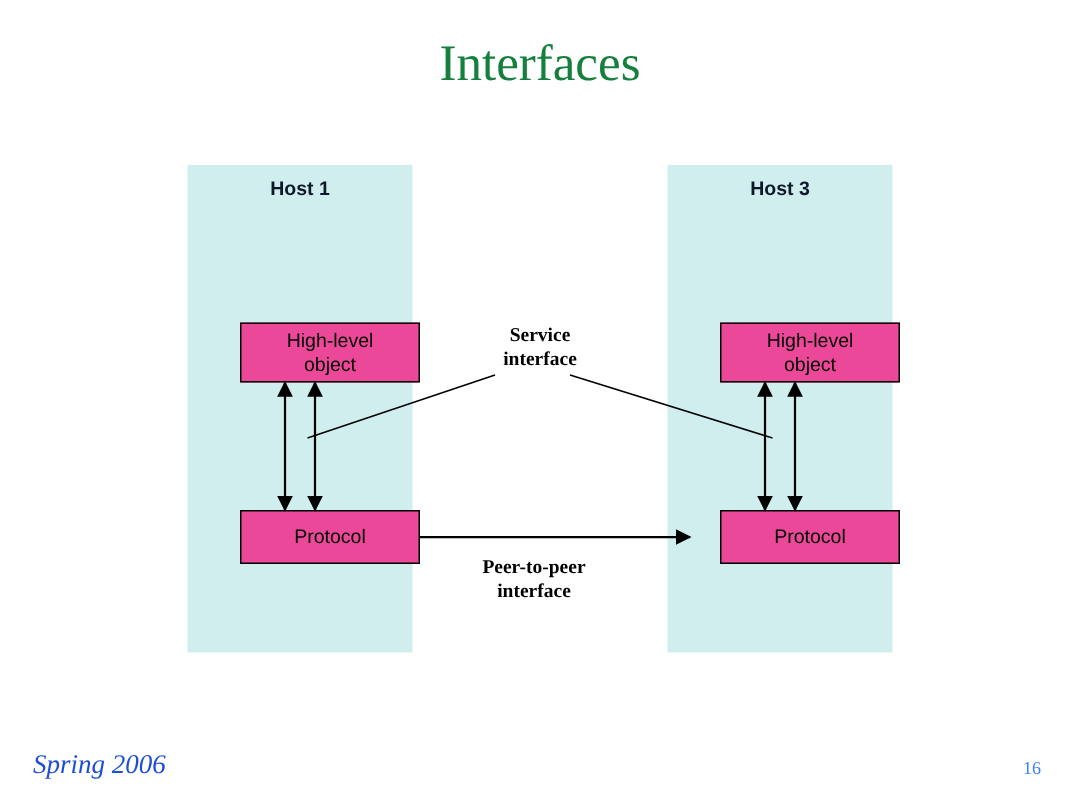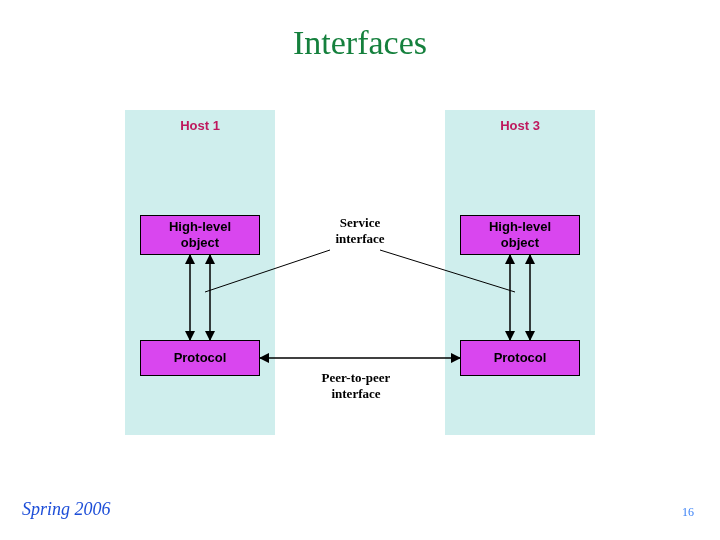--- a/index.html
+++ b/index.html
@@ -67,39 +67,40 @@
 
   .host-label {
     position: absolute;
     top: 8px;
     left: 0;
     width: 100%;
     text-align: center;
     font-family: Arial, Helvetica, sans-serif;
     font-size: 13px;
     font-weight: bold;
-    color: #be185d;
+    color: #0f172a;
   }
 
   
   .box {
     position: absolute;
-    background: #d946ef;
+    background: #ec4899;
     border: 1.5px solid #000;
     font-family: Arial, Helvetica, sans-serif;
     font-size: 13px;
-    font-weight: bold;
+    font-weight: normal;
     color: #000;
     display: flex;
     align-items: center;
     justify-content: center;
     text-align: center;
     line-height: 1.25;
     box-sizing: border-box;
     padding: 2px 4px;
+    margin-left: 20px;
   }
 
   
   .annot {
     position: absolute;
     font-family: Liberation Serif, serif;
     font-size: 13px;
     font-weight: bold;
     color: #000;
     text-align: center;

